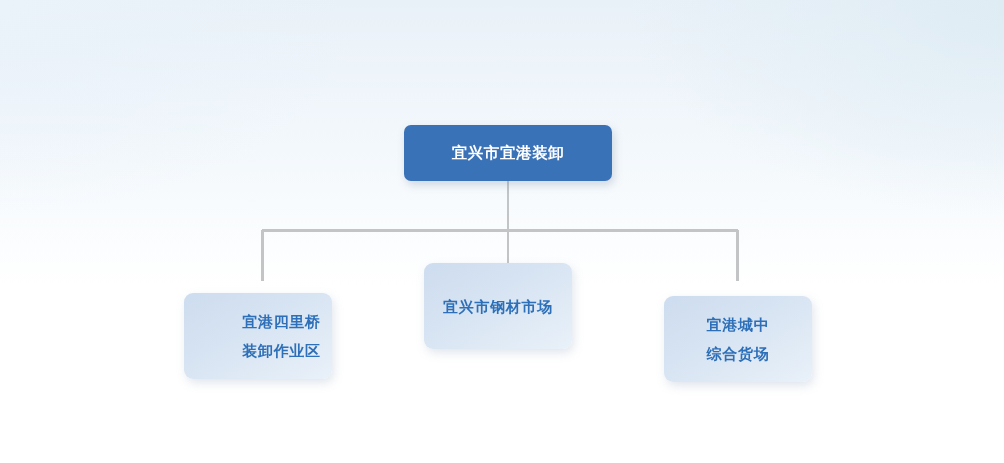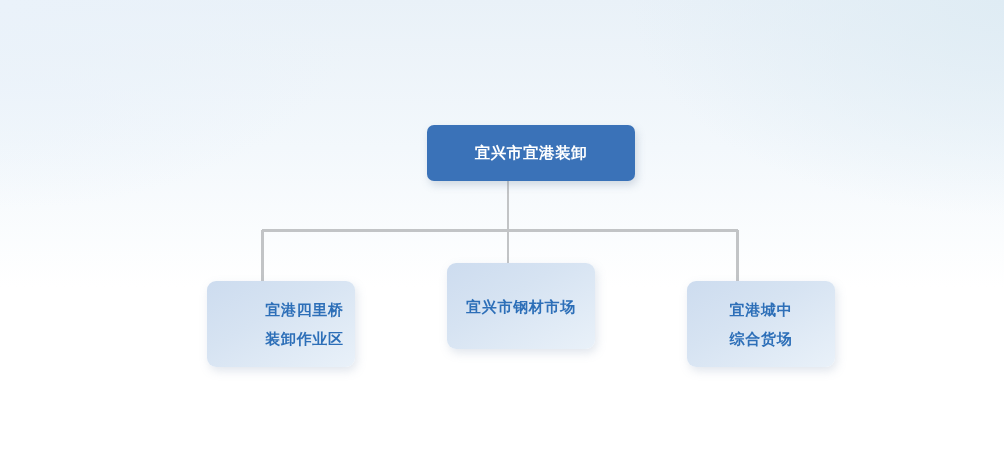--- a/index.html
+++ b/index.html
@@ -30,21 +30,21 @@
     font-size:14.5px; color:#b4b9bd; line-height:22px;
     letter-spacing:0.1px; margin-top:1px; font-weight:400;
   }
 
   
   #connectors { position:absolute; left:0; top:0; width:1004px; height:463px; pointer-events:none; }
 
   
   .node {
     position:absolute; display:flex; flex-direction:column;
-    align-items:center; justify-content:center; text-align:center;margin-left:23px;
+    align-items:center; justify-content:center; text-align:center;
   }
   .node .line { white-space:nowrap; }
 
   #root-node {
     left:404px; top:125px; width:208px; height:56px;
     background:#3a72b8;
     border-radius:7px;
     box-shadow:2px 4px 9px rgba(120,140,165,0.30);
   }
   #root-node .line {
@@ -55,23 +55,23 @@
   .child {
     width:148px; height:86px;
     background:linear-gradient(150deg,#cddcef 0%,#d6e3f2 40%,#e9f1f9 100%);
     border-radius:9px;
     box-shadow:2px 4px 10px rgba(140,160,185,0.26);
   }
   .child .line {
     color:#2d6fb8; font-size:15px; font-weight:bold;
     line-height:29px; letter-spacing:0.7px;
   }
-  #child-0 { left:184px; top:281px;padding-left:47px; }
+  #child-0 { left:184px; top:293px;padding-left:47px; }
   #child-1 { left:424px; top:263px; }
-  #child-2 { left:664px; top:281px; }
+  #child-2 { left:664px; top:296px; }
 </style>
 </head>
 <body>
 
 <div id="stage">
 
 
   <svg id="connectors" viewBox="0 0 1004 463" width="1004" height="463" aria-hidden="true">
     <g stroke="#c2c4c6" stroke-width="2.2" fill="none" shape-rendering="crispEdges">
 

